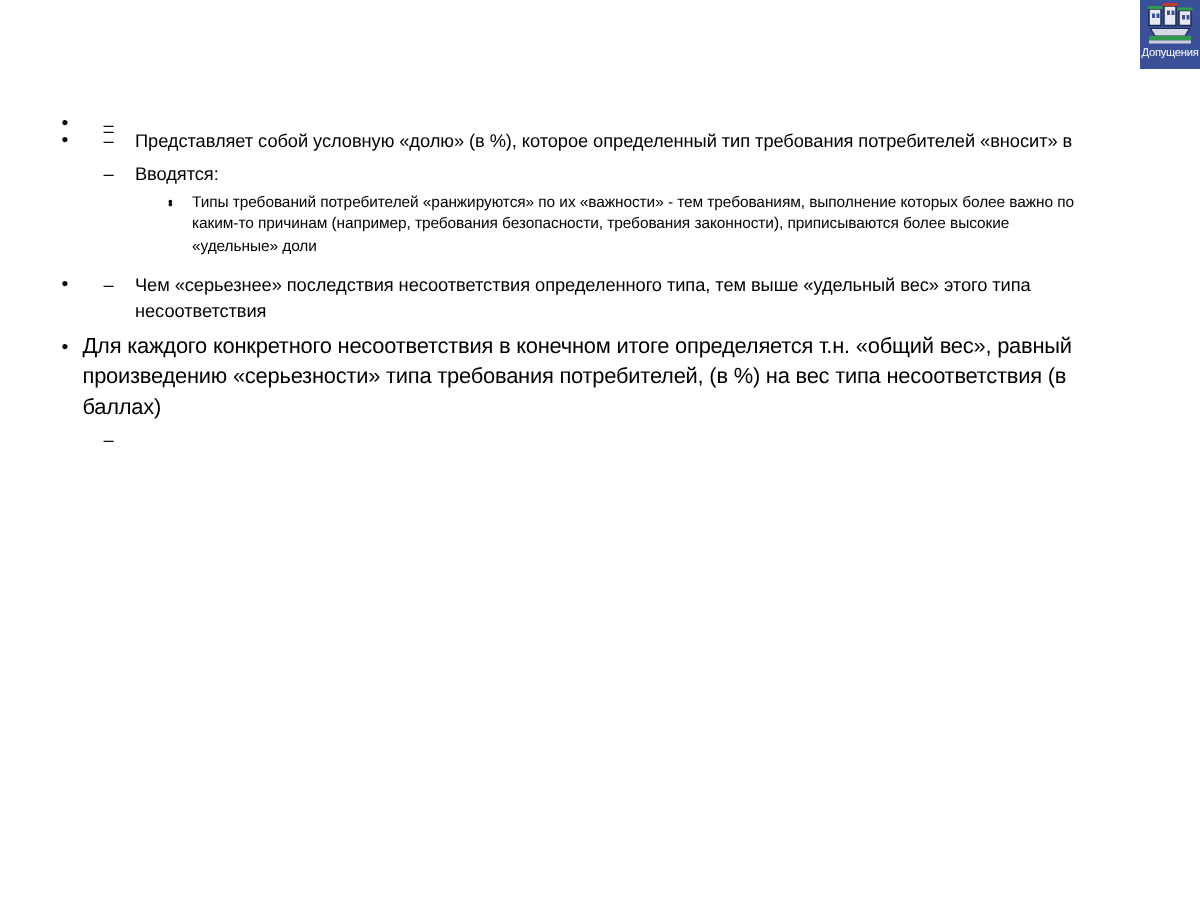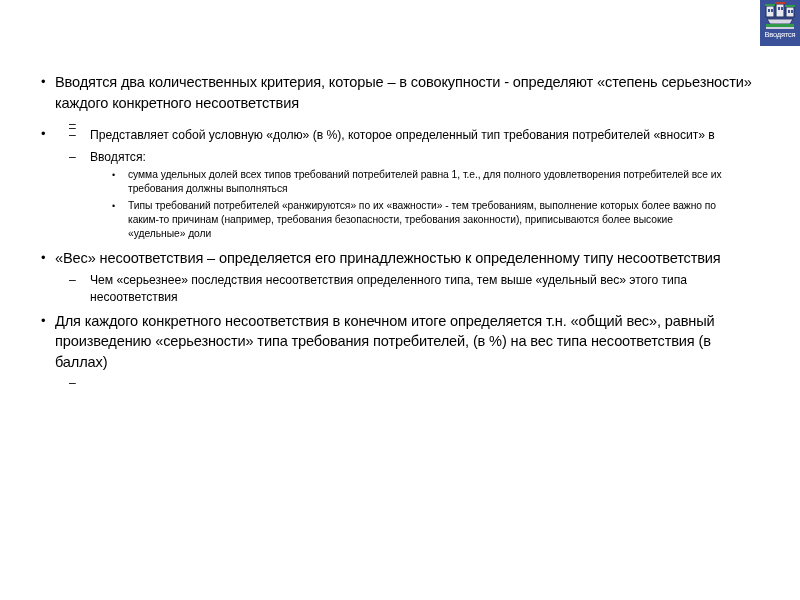--- a/index.html
+++ b/index.html
@@ -179,28 +179,27 @@
       <rect x="4" y="7" width="2" height="3" fill="#3A5199"></rect>
       <rect x="7" y="7" width="2" height="3" fill="#3A5199"></rect>
       <rect x="14" y="5" width="2" height="3" fill="#3A5199"></rect>
       <rect x="17" y="5" width="2" height="3" fill="#3A5199"></rect>
       <rect x="24" y="8" width="2" height="3" fill="#3A5199"></rect>
       <rect x="27" y="8" width="2" height="3" fill="#3A5199"></rect>
       <path d="M3 17 L29 17 L26 22 L6 22 Z" fill="#d8d8e4" stroke="#1b2a55" stroke-width="0.8"></path>
       <rect x="2" y="22" width="28" height="3" fill="#2f9b4a"></rect>
       <rect x="2" y="25" width="28" height="2" fill="#cfcfe0"></rect>
     </svg>
-    <div class="logo-caption">Вводятся</div>
+    <div class="logo-caption">Допущения</div>
   </div>
 
   <div class="content">
 
     <div class="bullet lvl1">
       <span class="marker">•</span>
-      <span class="txt">Вводятся два количественных критерия, которые – в совокупности - определяют «степень серьезности» каждого конкретного несоответствия</span>
     </div>
 
     <div class="gap-xs"></div>
 
     <div class="bullet lvl2">
       <span class="marker">–</span>
     </div>
 
     <div class="gap-sm"></div>
 
@@ -225,35 +224,33 @@
 
     <div class="bullet lvl2">
       <span class="marker">–</span>
       <span class="txt">Вводятся:</span>
     </div>
 
     <div class="gap-xs"></div>
 
     <div class="bullet lvl3">
       <span class="marker">•</span>
-      <span class="txt">сумма удельных долей всех  типов требований потребителей равна 1, т.е., для полного удовлетворения потребителей все их требования должны выполняться</span>
     </div>
 
     <div class="gap-xs"></div>
 
     <div class="bullet lvl3">
       <span class="marker">•</span>
       <span class="txt">Типы требований потребителей «ранжируются» по их «важности» - тем требованиям, выполнение которых более важно по каким-то причинам (например, требования безопасности, требования законности), приписываются более высокие «удельные» доли</span>
     </div>
 
     <div class="gap-md"></div>
 
     <div class="bullet lvl1">
       <span class="marker">•</span>
-      <span class="txt">«Вес» несоответствия – определяется его принадлежностью к определенному типу несоответствия</span>
     </div>
 
     <div class="gap-xs"></div>
 
     <div class="bullet lvl2">
       <span class="marker">–</span>
       <span class="txt">Чем «серьезнее» последствия несоответствия определенного типа, тем выше «удельный вес» этого типа несоответствия</span>
     </div>
 
     <div class="gap-sm"></div>

